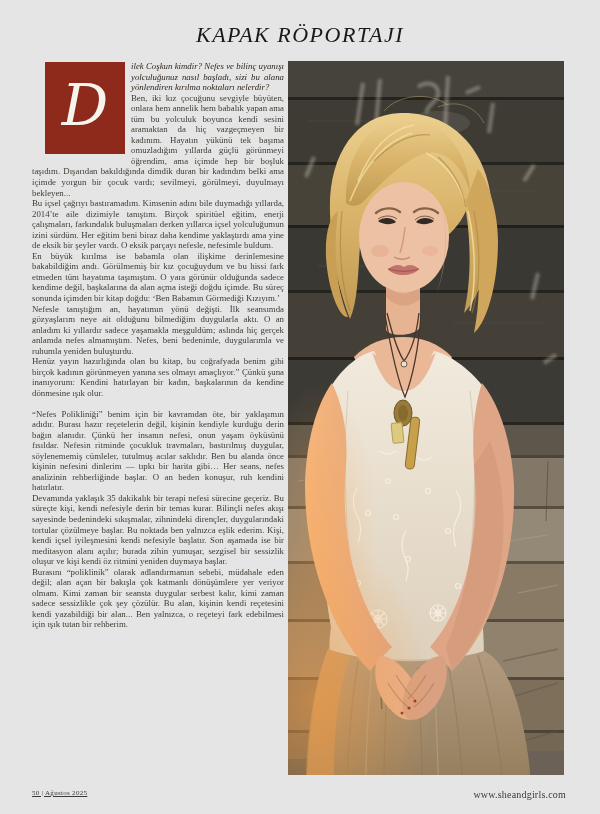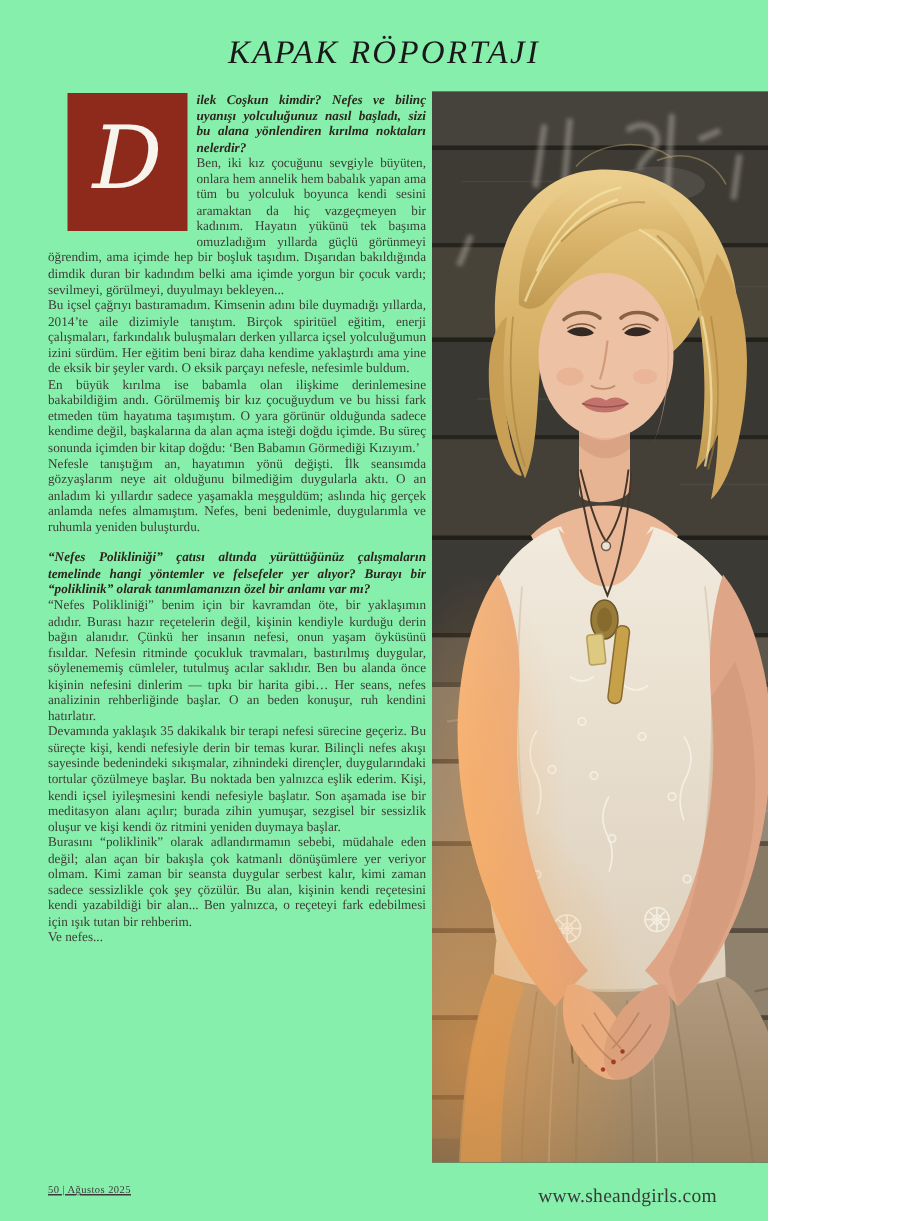--- a/index.html
+++ b/index.html
@@ -1,68 +1,67 @@
 <!DOCTYPE html>
 <html lang="tr"><head>
 <meta charset="utf-8">
 <style>
   html,body{margin:0;padding:0;background:#ffffff;}
   .page{
-    position:relative;width:512px;height:814px;background:#86efac;overflow:hidden;
+    position:relative;width:600px;height:814px;background:#e5e5e5;overflow:hidden;
     font-family:"Liberation Serif","DejaVu Serif",serif;
   }
   .section-title{
     position:absolute;top:22px;left:0;width:100%;margin:0;
     text-align:center;font-weight:normal;font-style:italic;
     font-size:22px;letter-spacing:1.5px;color:#191919;
   }
   .column{
     position:absolute;left:32px;top:61px;width:252px;height:718px;overflow:hidden;
     font-size:8.8px;line-height:10.55px;text-align:justify;color:#3e3d35;
   }
   .column p{margin:0;padding:0;}
   .dropcap{
     float:left;width:80px;height:92px;margin:1px 6px 4px 13px;
     background:#8e2a1c;display:flex;align-items:center;justify-content:center;
   }
   .dropcap span{
     color:#f7f4ee;font-size:58px;line-height:1;font-style:italic;
     font-family:"DejaVu Serif","Liberation Serif",serif;transform:translateY(-3px);
   }
-  .q{font-weight:bold;font-style:italic;color:#2e261d;}
+  .q{font-weight:normal;font-style:italic;color:#2e261d;}
   .qgap{height:10px;}
   .photo{
     position:absolute;left:288px;top:61px;width:276px;height:714px;overflow:hidden;background:#403d37;
   }
   .photo svg{display:block;}
   .footer-left{position:absolute;left:32px;top:789px;font-size:7px;color:#3a3a3a;letter-spacing:.3px;text-decoration:underline;}
-  .footer-right{position:absolute;right:34px;top:789px;font-size:13px;color:#3a3a3a;letter-spacing:.2px;text-align:center;}
+  .footer-right{position:absolute;right:34px;top:789px;font-size:10px;color:#3a3a3a;letter-spacing:.2px;text-align:center;}
 </style>
 </head>
 <body>
 
 <div class="page">
 
   <h1 class="section-title">KAPAK RÖPORTAJI</h1>
 
   <div class="column">
     <div class="dropcap">
       <span>D</span>
     </div>
     <p class="q">ilek Coşkun kimdir? Nefes ve bilinç uyanışı yolculuğunuz nasıl başladı, sizi bu alana yönlendiren kırılma noktaları nelerdir?</p>
     <p>Ben, iki kız çocuğunu sevgiyle büyüten, onlara hem annelik hem babalık yapan ama tüm bu yolculuk boyunca kendi sesini aramaktan da hiç vazgeçmeyen bir kadınım. Hayatın yükünü tek başıma omuzladığım yıllarda güçlü görünmeyi öğrendim, ama içimde hep bir boşluk taşıdım. Dışarıdan bakıldığında dimdik duran bir kadındım belki ama içimde yorgun bir çocuk vardı; sevilmeyi, görülmeyi, duyulmayı bekleyen...</p>
     <p>Bu içsel çağrıyı bastıramadım. Kimsenin adını bile duymadığı yıllarda, 2014’te aile dizimiyle tanıştım. Birçok spiritüel eğitim, enerji çalışmaları, farkındalık buluşmaları derken yıllarca içsel yolculuğumun izini sürdüm. Her eğitim beni biraz daha kendime yaklaştırdı ama yine de eksik bir şeyler vardı. O eksik parçayı nefesle, nefesimle buldum.</p>
     <p>En büyük kırılma ise babamla olan ilişkime derinlemesine bakabildiğim andı. Görülmemiş bir kız çocuğuydum ve bu hissi fark etmeden tüm hayatıma taşımıştım. O yara görünür olduğunda sadece kendime değil, başkalarına da alan açma isteği doğdu içimde. Bu süreç sonunda içimden bir kitap doğdu: ‘Ben Babamın Görmediği Kızıyım.’</p>
     <p>Nefesle tanıştığım an, hayatımın yönü değişti. İlk seansımda gözyaşlarım neye ait olduğunu bilmediğim duygularla aktı. O an anladım ki yıllardır sadece yaşamakla meşguldüm; aslında hiç gerçek anlamda nefes almamıştım. Nefes, beni bedenimle, duygularımla ve ruhumla yeniden buluşturdu.</p>
+    <p>Henüz yayın hazırlığında olan bu kitap, bu coğrafyada benim gibi birçok kadının görünmeyen yanına ses olmayı amaçlıyor.” Çünkü şuna inanıyorum: Kendini hatırlayan bir kadın, başkalarının da kendine dönmesine ışık olur.</p>
     <div class="qgap"></div>
-    <p class="q">“Nefes Polikliniği” çatısı altında yürüttüğünüz çalışmaların temelinde hangi yöntemler ve felsefeler yer alıyor? Burayı bir “poliklinik” olarak tanımlamanızın özel bir anlamı var mı?</p>
     <p>“Nefes Polikliniği” benim için bir kavramdan öte, bir yaklaşımın adıdır. Burası hazır reçetelerin değil, kişinin kendiyle kurduğu derin bağın alanıdır. Çünkü her insanın nefesi, onun yaşam öyküsünü fısıldar. Nefesin ritminde çocukluk travmaları, bastırılmış duygular, söylenememiş cümleler, tutulmuş acılar saklıdır. Ben bu alanda önce kişinin nefesini dinlerim — tıpkı bir harita gibi… Her seans, nefes analizinin rehberliğinde başlar. O an beden konuşur, ruh kendini hatırlatır.</p>
     <p>Devamında yaklaşık 35 dakikalık bir terapi nefesi sürecine geçeriz. Bu süreçte kişi, kendi nefesiyle derin bir temas kurar. Bilinçli nefes akışı sayesinde bedenindeki sıkışmalar, zihnindeki dirençler, duygularındaki tortular çözülmeye başlar. Bu noktada ben yalnızca eşlik ederim. Kişi, kendi içsel iyileşmesini kendi nefesiyle başlatır. Son aşamada ise bir meditasyon alanı açılır; burada zihin yumuşar, sezgisel bir sessizlik oluşur ve kişi kendi öz ritmini yeniden duymaya başlar.</p>
     <p>Burasını “poliklinik” olarak adlandırmamın sebebi, müdahale eden değil; alan açan bir bakışla çok katmanlı dönüşümlere yer veriyor olmam. Kimi zaman bir seansta duygular serbest kalır, kimi zaman sadece sessizlikle çok şey çözülür. Bu alan, kişinin kendi reçetesini kendi yazabildiği bir alan... Ben yalnızca, o reçeteyi fark edebilmesi için ışık tutan bir rehberim.</p>
-    <p>Ve nefes...</p>
   </div>
 
   <div class="photo">
     <svg width="276" height="714" viewBox="0 0 276 714" xmlns="http://www.w3.org/2000/svg">
       <defs>
         <linearGradient id="hairG" x1="0" y1="0" x2="0" y2="1">
           <stop offset="0" stop-color="#eccf8e"></stop>
             <stop offset="0.5" stop-color="#d8b369"></stop>
             <stop offset="1" stop-color="#c09a52"></stop>
         </linearGradient>

